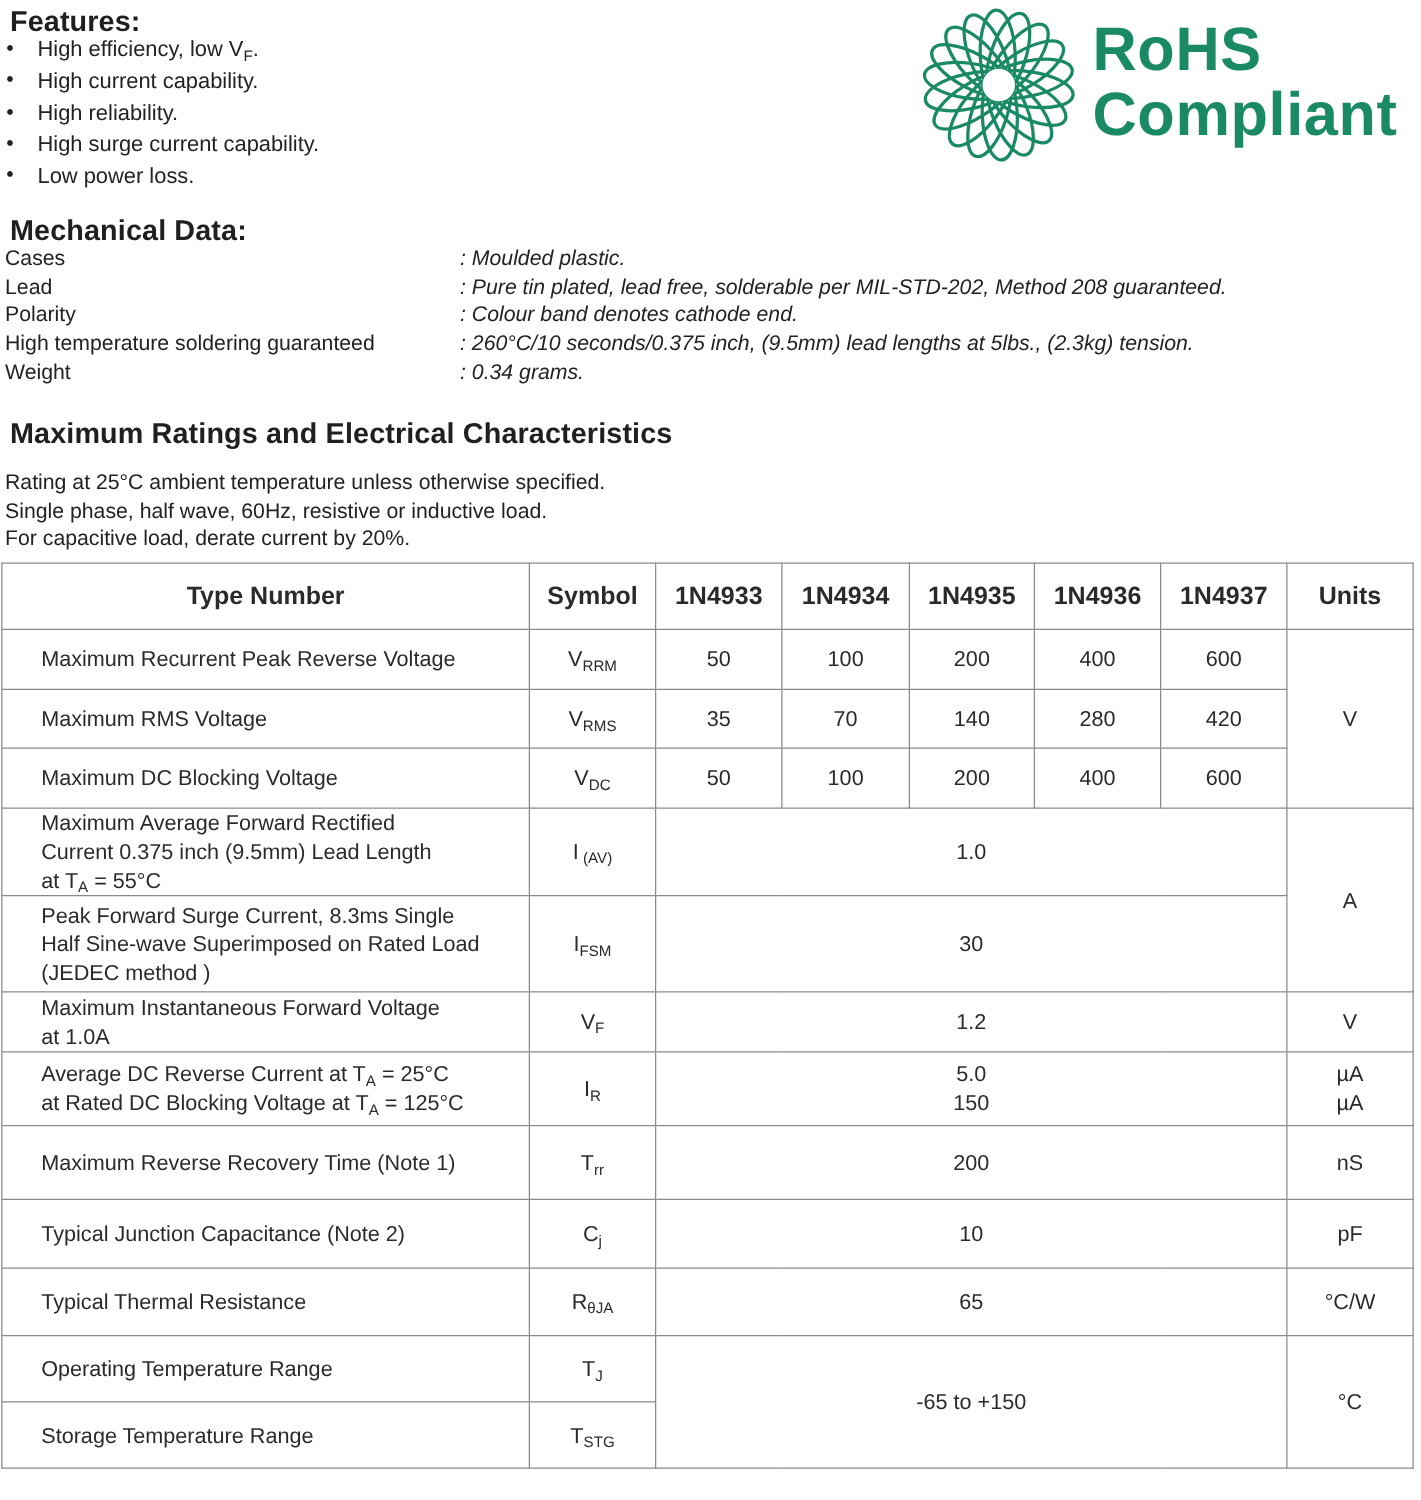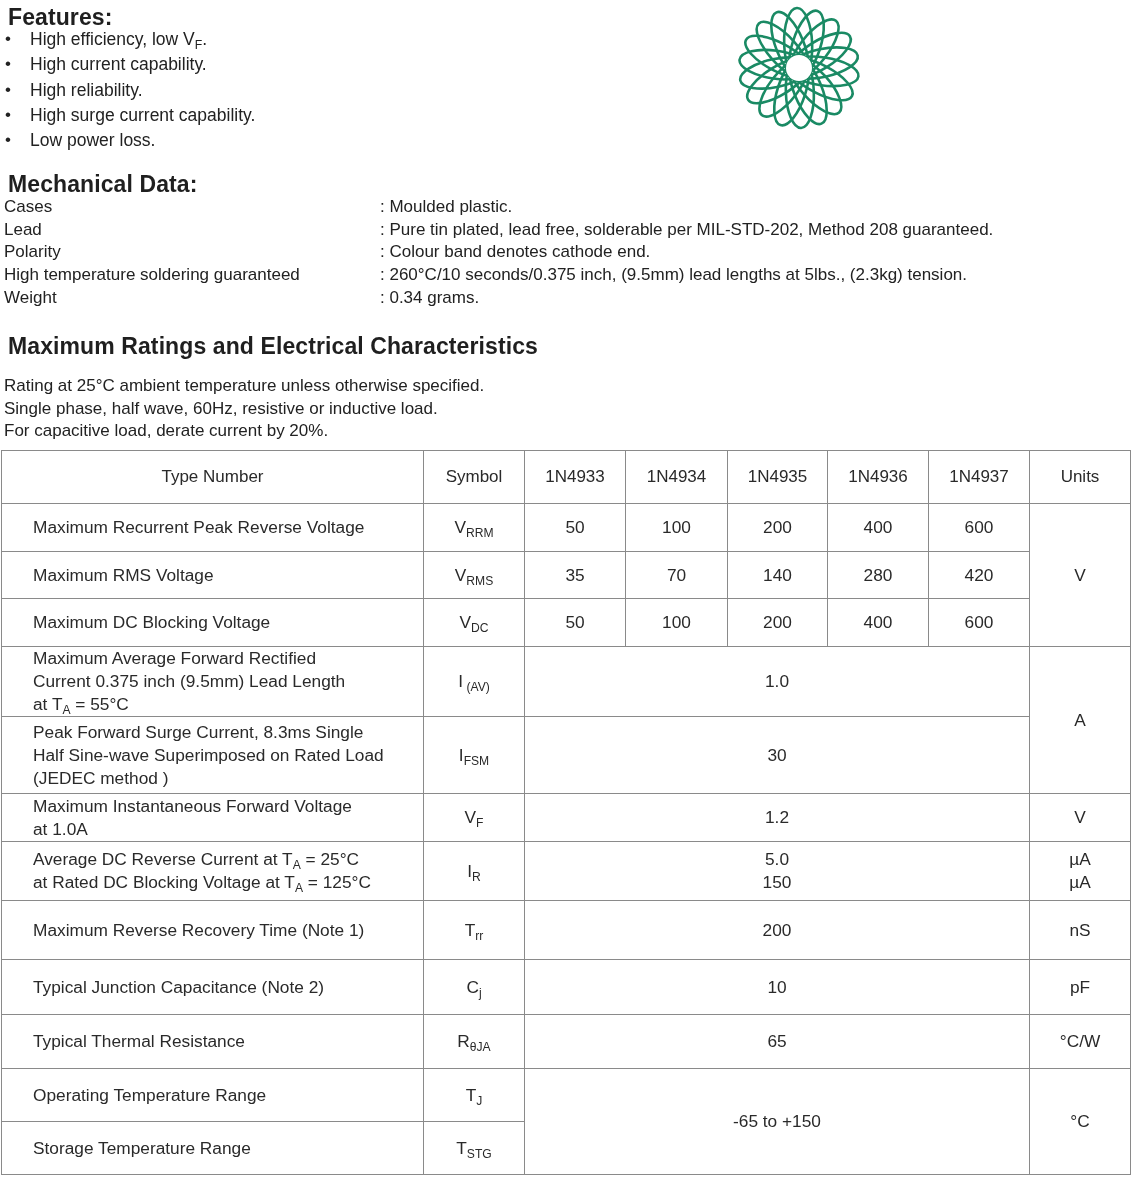--- a/index.html
+++ b/index.html
@@ -15,31 +15,31 @@
   ul.features li { position: relative; height: 25.3px; font-size: 17.5px; line-height: 22px; padding-left: 30px; }
   ul.features li .bullet { position: absolute; left: 5px; top: 0; font-size: 17px; }
   sub { font-size: 0.7em; vertical-align: -0.3em; line-height: 0; }
 
   .rohs { position: absolute; left: 737px; top: 6px; width: 400px; height: 124px; }
   .rohs-text { position: absolute; left: 137px; top: 8px; color: #1a8a64; font-weight: bold; font-size: 49px; line-height: 52px; letter-spacing: 0.5px; }
 
   .mech { position: absolute; left: 4px; top: 196px; font-size: 17px; }
   .mech .row { height: 22.7px; line-height: 22px; position: relative; white-space: nowrap; }
   .mech .k { position: absolute; left: 0; }
-  .mech .v { position: absolute; left: 376px; }
+  .mech .v { position: absolute; left: 364px; font-style: italic; }
 
   .notes { position: absolute; left: 4px; top: 358px; font-size: 17px; margin-top: 17px; }
   .notes div { height: 22.7px; line-height: 22px; white-space: nowrap; }
 
   table.spec {
     position: absolute; left: 1px; top: 450px; border-collapse: collapse;
     font-size: 17.3px; color: #2a2a2a; table-layout: fixed;
   }
   table.spec td, table.spec th { border: 1.3px solid #8a8a8a; padding: 0; vertical-align: middle; }
-  table.spec th { font-weight: normal; text-align: center; font-size: 17px; color: #2a2a2a; }
+  table.spec th { font-weight: bold; text-align: center; font-size: 20px; color: #2a2a2a; }
   td.desc { padding-left: 31px !important; text-align: left; line-height: 23px; }
   td.sym, td.val, td.unit { text-align: center; }
   td.unit { line-height: 23px; }
   td.val.stack { line-height: 23px; }
 </style>
 </head>
 <body>
 
 <h2 class="sec" style="top:0px;">Features:</h2>
 <ul class="features">
@@ -69,20 +69,24 @@
       <use href="#petal" transform="rotate(220)"></use>
       <use href="#petal" transform="rotate(240)"></use>
       <use href="#petal" transform="rotate(260)"></use>
       <use href="#petal" transform="rotate(280)"></use>
       <use href="#petal" transform="rotate(300)"></use>
       <use href="#petal" transform="rotate(320)"></use>
       <use href="#petal" transform="rotate(340)"></use>
     </g>
     <circle cx="0" cy="0" r="13" fill="#ffffff"></circle>
   </svg>
+  <div class="rohs-text">
+    <div>RoHS</div>
+    <div>Compliant</div>
+  </div>
 </div>
 
 <h2 class="sec" style="top:167px;">Mechanical Data:</h2>
 <div class="mech">
   <div class="row">
       <span class="k">Cases</span>
       <span class="v">: Moulded plastic.</span>
     </div>
   <div class="row">
       <span class="k">Lead</span>

